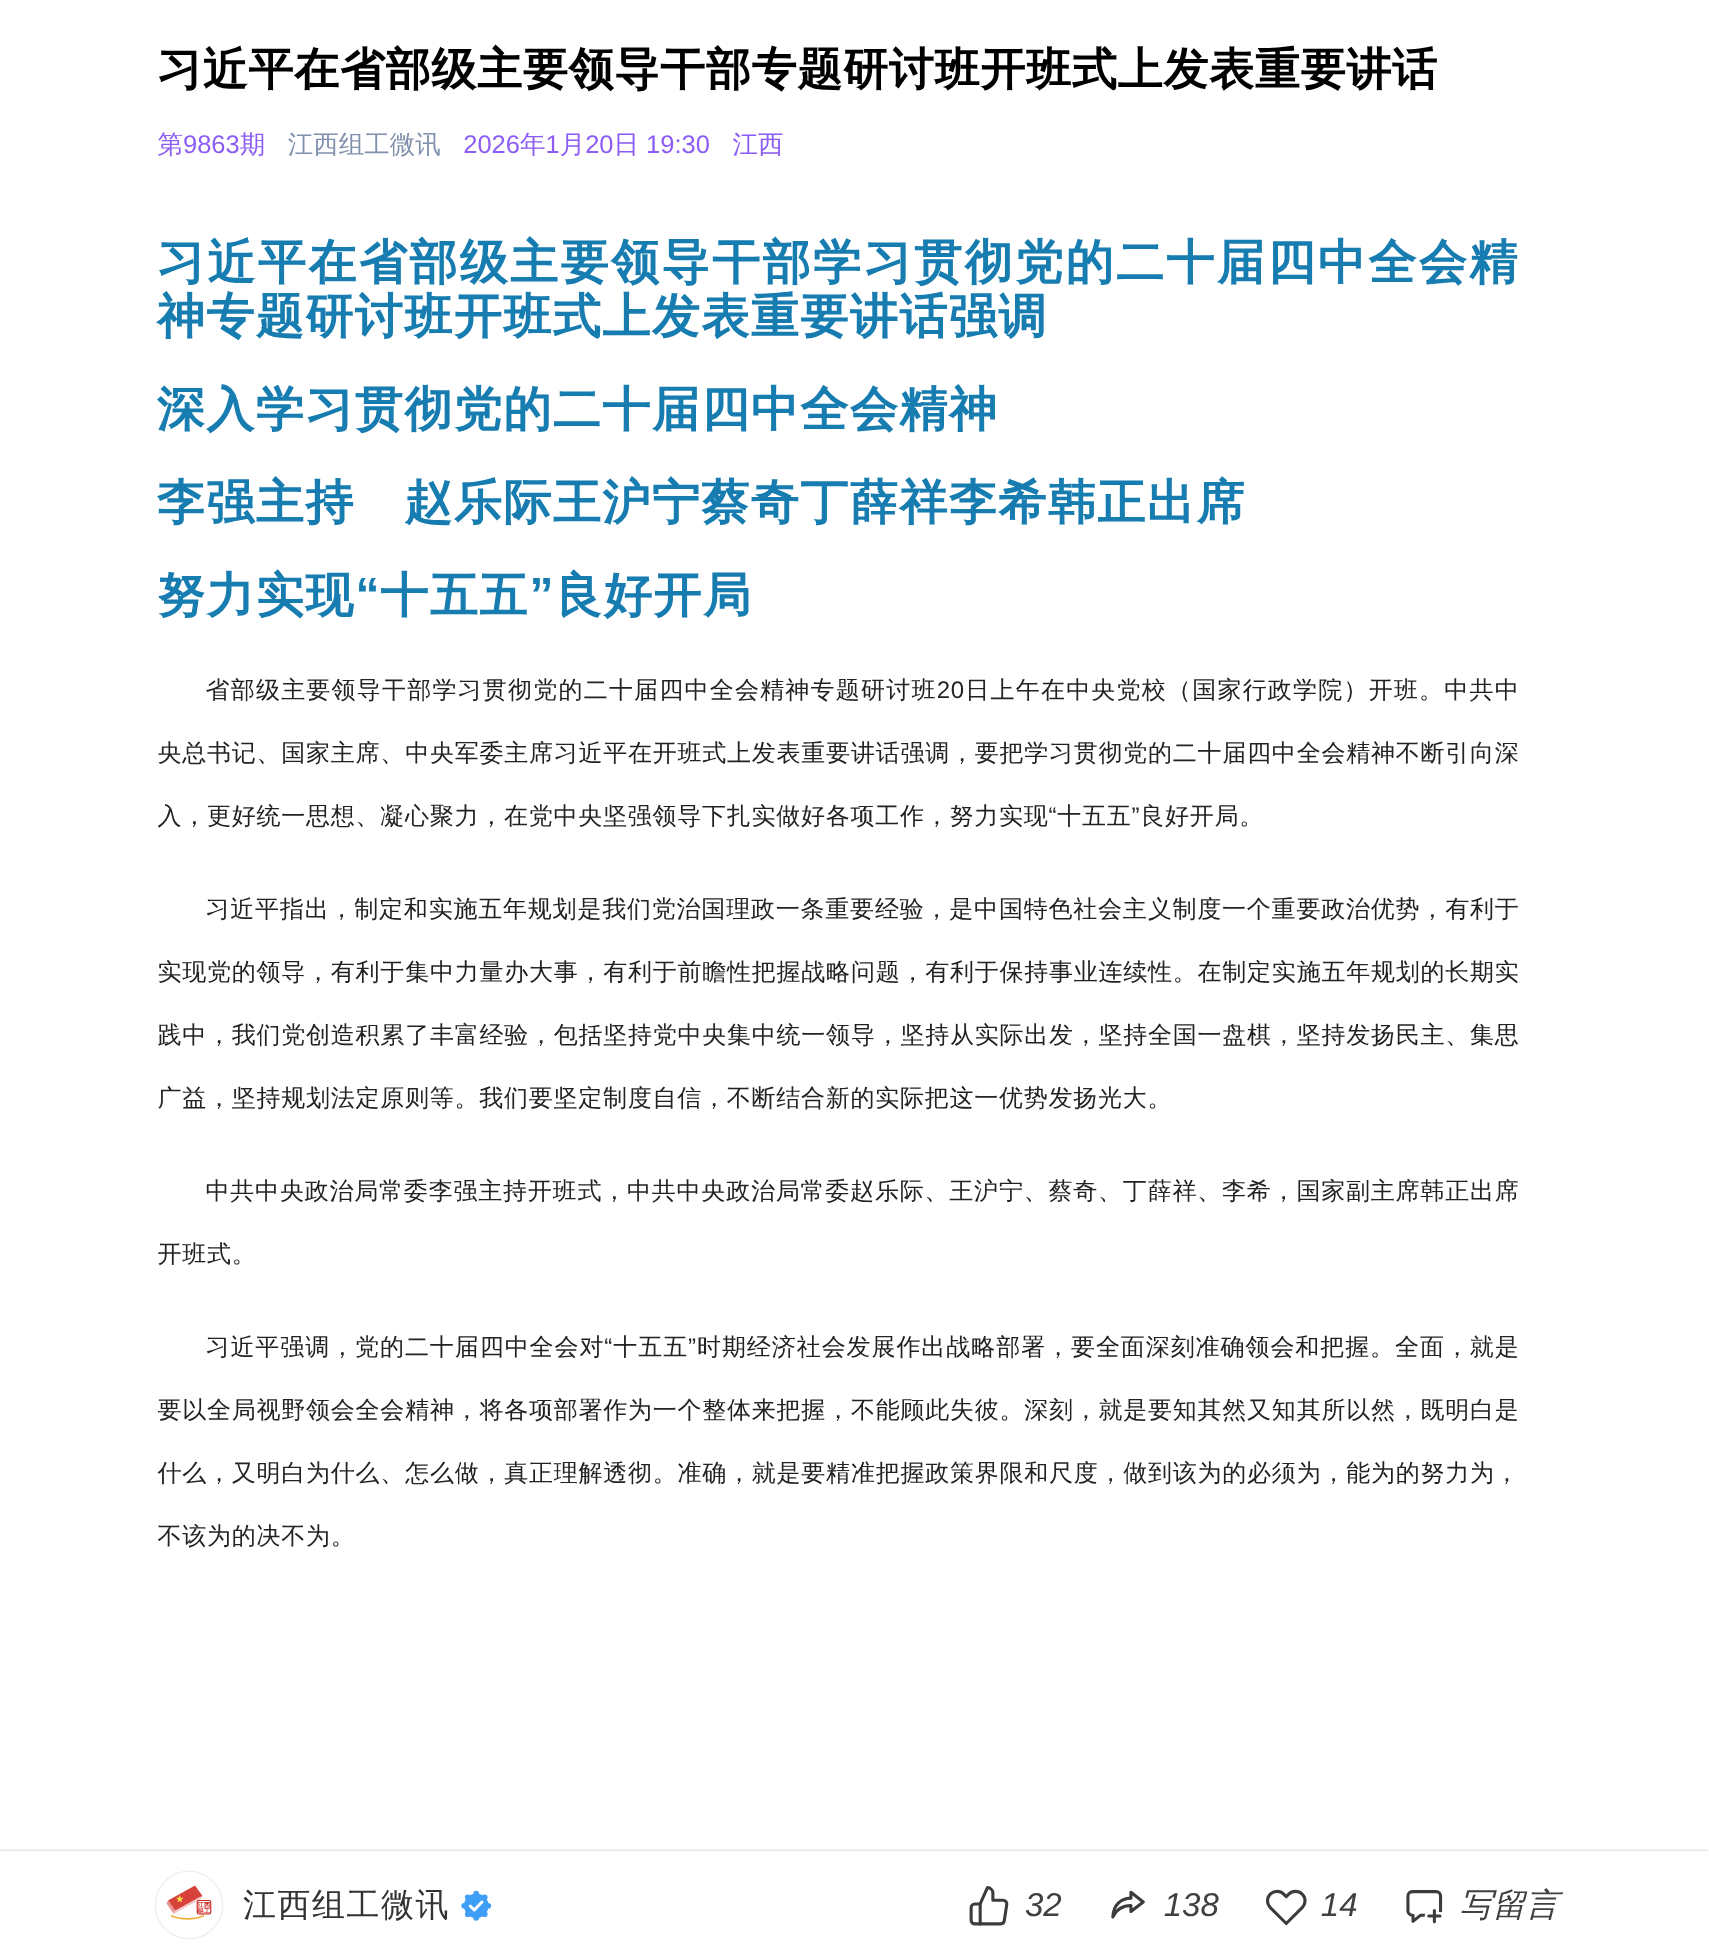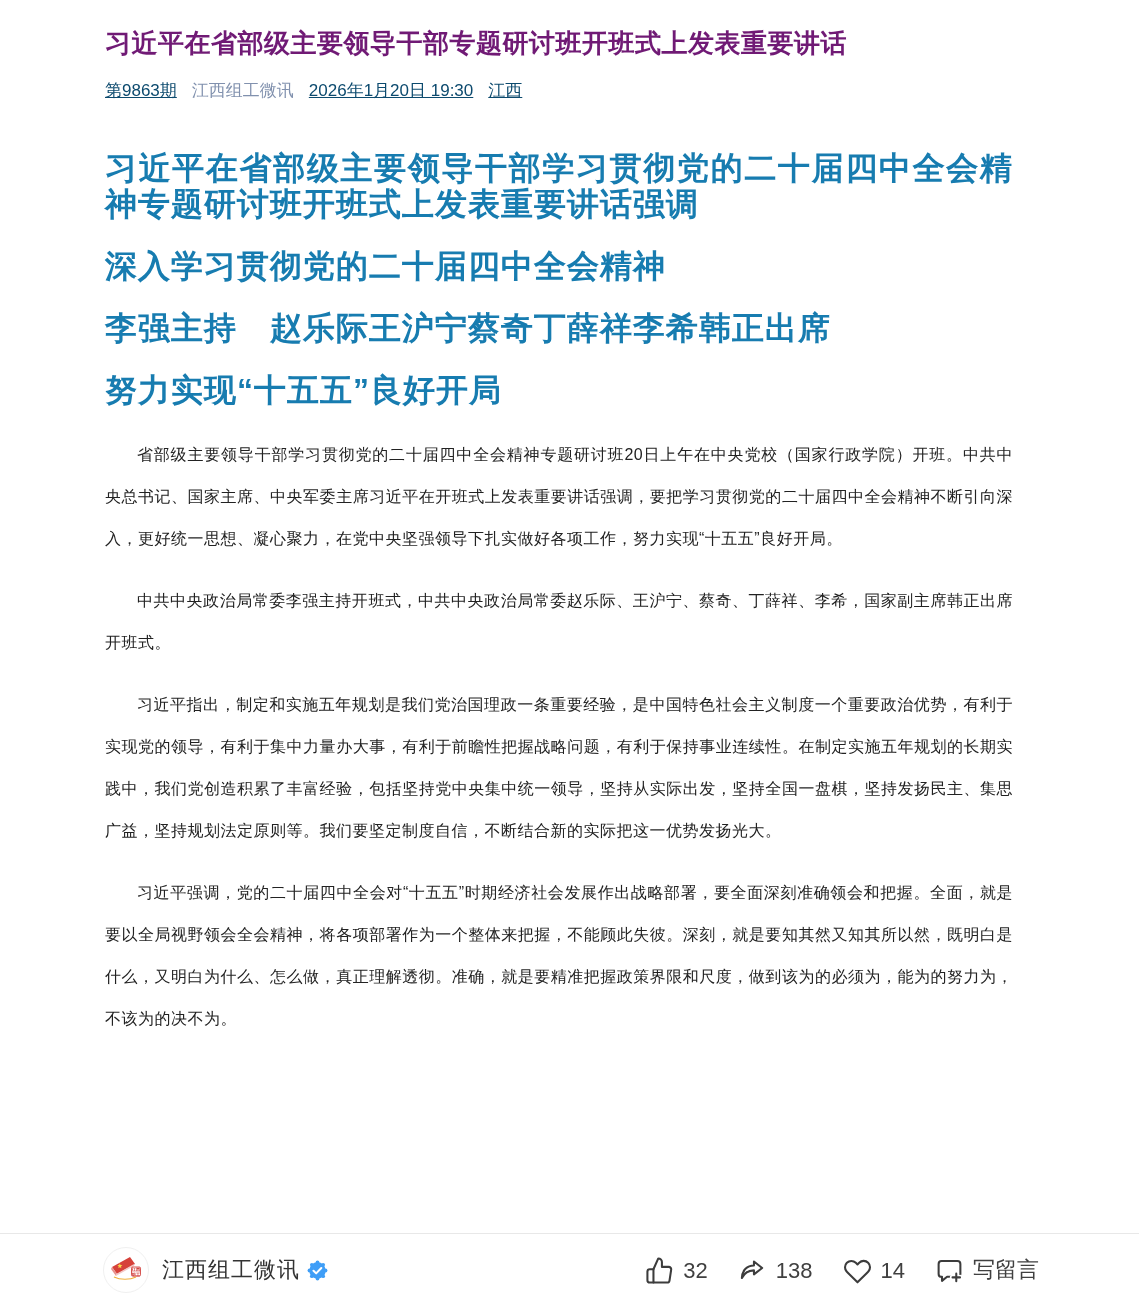--- a/index.html
+++ b/index.html
@@ -11,35 +11,35 @@
     background: #ffffff;
     overflow: hidden;
     font-family: "Liberation Sans", "DejaVu Sans", sans-serif;
   }
   .content {
     margin-left: 105px;
     width: 908px;
     padding-top: 26px;
   }
   .title {
-    font-size: 26px;
+    font-size: 30px;
     font-weight: 700;
-    color: #701a75;
+    color: #000000;
     line-height: 1.4;
     margin-bottom: 16px;
     letter-spacing: 0.5px;
     font-family: Liberation Serif, serif;
   }
   .meta {
     font-size: 17px;
     line-height: 1.5;
     margin-bottom: 46px;
     white-space: nowrap;
   }
-  .meta .gray { color: #0c4a6e; margin-right: 15px; text-decoration: underline; }
+  .meta .gray { color: #8b5cf6; margin-right: 15px; }
   .meta .account-link { color: #8191ae; margin-right: 15px; cursor: pointer; }
   .meta .gray:last-child { margin-right: 0; }
   .subtitle {
     color: #177cb0;
     font-weight: 700;
     font-size: 32px;
     letter-spacing: 1px;
     line-height: 36px;
     margin-bottom: 26px;
     text-align: justify;
@@ -83,22 +83,23 @@
   .account-name {
     margin-left: 13px;
     font-size: 22px;
     color: #333333;
     letter-spacing: 1px;
   }
   .badge { margin-left: 7px; display: flex; align-items: center; }
   .actions {
     margin-left: auto;
     display: flex;
-    align-items: flex-end;
+    align-items: center;
     gap: 30px;
+    font-style: italic;
   }
   .action {
     display: flex;
     align-items: center;
     gap: 9px;
     cursor: pointer;
   }
   .action .count, .action .label {
     font-size: 22px;
     color: #404040;
@@ -116,22 +117,22 @@
     <div class="meta">
       <span class="gray">第9863期</span><span class="account-link">江西组工微讯</span><span class="gray">2026年1月20日 19:30</span><span class="gray">江西</span>
     </div>
 
     <p class="subtitle">习近平在省部级主要领导干部学习贯彻党的二十届四中全会精神专题研讨班开班式上发表重要讲话强调</p>
     <p class="subtitle">深入学习贯彻党的二十届四中全会精神</p>
     <p class="subtitle">李强主持　赵乐际王沪宁蔡奇丁薛祥李希韩正出席</p>
     <p class="subtitle">努力实现“十五五”良好开局</p>
 
     <p class="para">省部级主要领导干部学习贯彻党的二十届四中全会精神专题研讨班20日上午在中央党校（国家行政学院）开班。中共中央总书记、国家主席、中央军委主席习近平在开班式上发表重要讲话强调，要把学习贯彻党的二十届四中全会精神不断引向深入，更好统一思想、凝心聚力，在党中央坚强领导下扎实做好各项工作，努力实现“十五五”良好开局。</p>
+    <p class="para">习近平指出，制定和实施五年规划是我们党治国理政一条重要经验，是中国特色社会主义制度一个重要政治优势，有利于实现党的领导，有利于集中力量办大事，有利于前瞻性把握战略问题，有利于保持事业连续性。在制定实施五年规划的长期实践中，我们党创造积累了丰富经验，包括坚持党中央集中统一领导，坚持从实际出发，坚持全国一盘棋，坚持发扬民主、集思广益，坚持规划法定原则等。我们要坚定制度自信，不断结合新的实际把这一优势发扬光大。</p>
     <p class="para">中共中央政治局常委李强主持开班式，中共中央政治局常委赵乐际、王沪宁、蔡奇、丁薛祥、李希，国家副主席韩正出席开班式。</p>
-    <p class="para">习近平指出，制定和实施五年规划是我们党治国理政一条重要经验，是中国特色社会主义制度一个重要政治优势，有利于实现党的领导，有利于集中力量办大事，有利于前瞻性把握战略问题，有利于保持事业连续性。在制定实施五年规划的长期实践中，我们党创造积累了丰富经验，包括坚持党中央集中统一领导，坚持从实际出发，坚持全国一盘棋，坚持发扬民主、集思广益，坚持规划法定原则等。我们要坚定制度自信，不断结合新的实际把这一优势发扬光大。</p>
     <p class="para">习近平强调，党的二十届四中全会对“十五五”时期经济社会发展作出战略部署，要全面深刻准确领会和把握。全面，就是要以全局视野领会全会精神，将各项部署作为一个整体来把握，不能顾此失彼。深刻，就是要知其然又知其所以然，既明白是什么，又明白为什么、怎么做，真正理解透彻。准确，就是要精准把握政策界限和尺度，做到该为的必须为，能为的努力为，不该为的决不为。</p>
   </div>
 
   <div class="footer">
     <div class="account">
       <div class="avatar">
         <svg class="icon-svg" width="40" height="40" viewBox="0 0 40 40">
           <polygon points="6,17 24,7 29,14 11,24" fill="#d6413a"></polygon>
           <polygon points="6,17 11,24 10,26 5,19" fill="#e8918d"></polygon>
           <path d="M10 25 L28 15" stroke="#f3c7c5" stroke-width="1.5" fill="none"></path>

